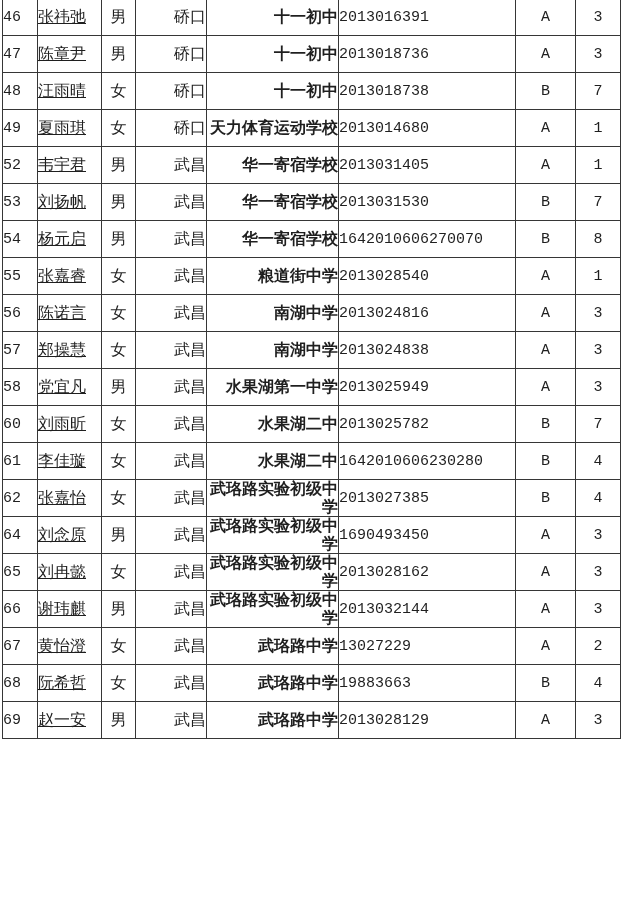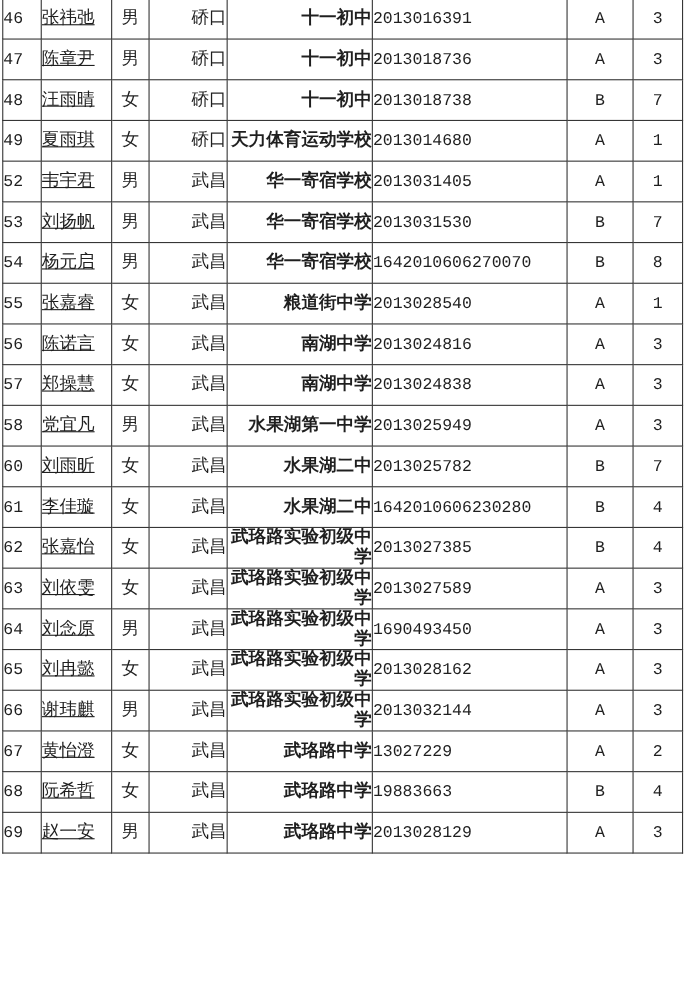--- a/index.html
+++ b/index.html
@@ -203,30 +203,20 @@
     <td class="c-no mono">62</td>
     <td class="c-name cn">张嘉怡</td>
     <td class="c-gender cn">女</td>
     <td class="c-district cn">武昌</td>
     <td class="c-school cn">武珞路实验初级中学</td>
     <td class="c-id mono">2013027385</td>
     <td class="c-grade mono">B</td>
     <td class="c-count mono">4</td>
   </tr>
         <tr>
-    <td class="c-no mono">63</td>
-    <td class="c-name cn">刘依雯</td>
-    <td class="c-gender cn">女</td>
-    <td class="c-district cn">武昌</td>
-    <td class="c-school cn">武珞路实验初级中学</td>
-    <td class="c-id mono">2013027589</td>
-    <td class="c-grade mono">A</td>
-    <td class="c-count mono">3</td>
-  </tr>
-        <tr>
     <td class="c-no mono">64</td>
     <td class="c-name cn">刘念原</td>
     <td class="c-gender cn">男</td>
     <td class="c-district cn">武昌</td>
     <td class="c-school cn">武珞路实验初级中学</td>
     <td class="c-id mono">1690493450</td>
     <td class="c-grade mono">A</td>
     <td class="c-count mono">3</td>
   </tr>
         <tr>

